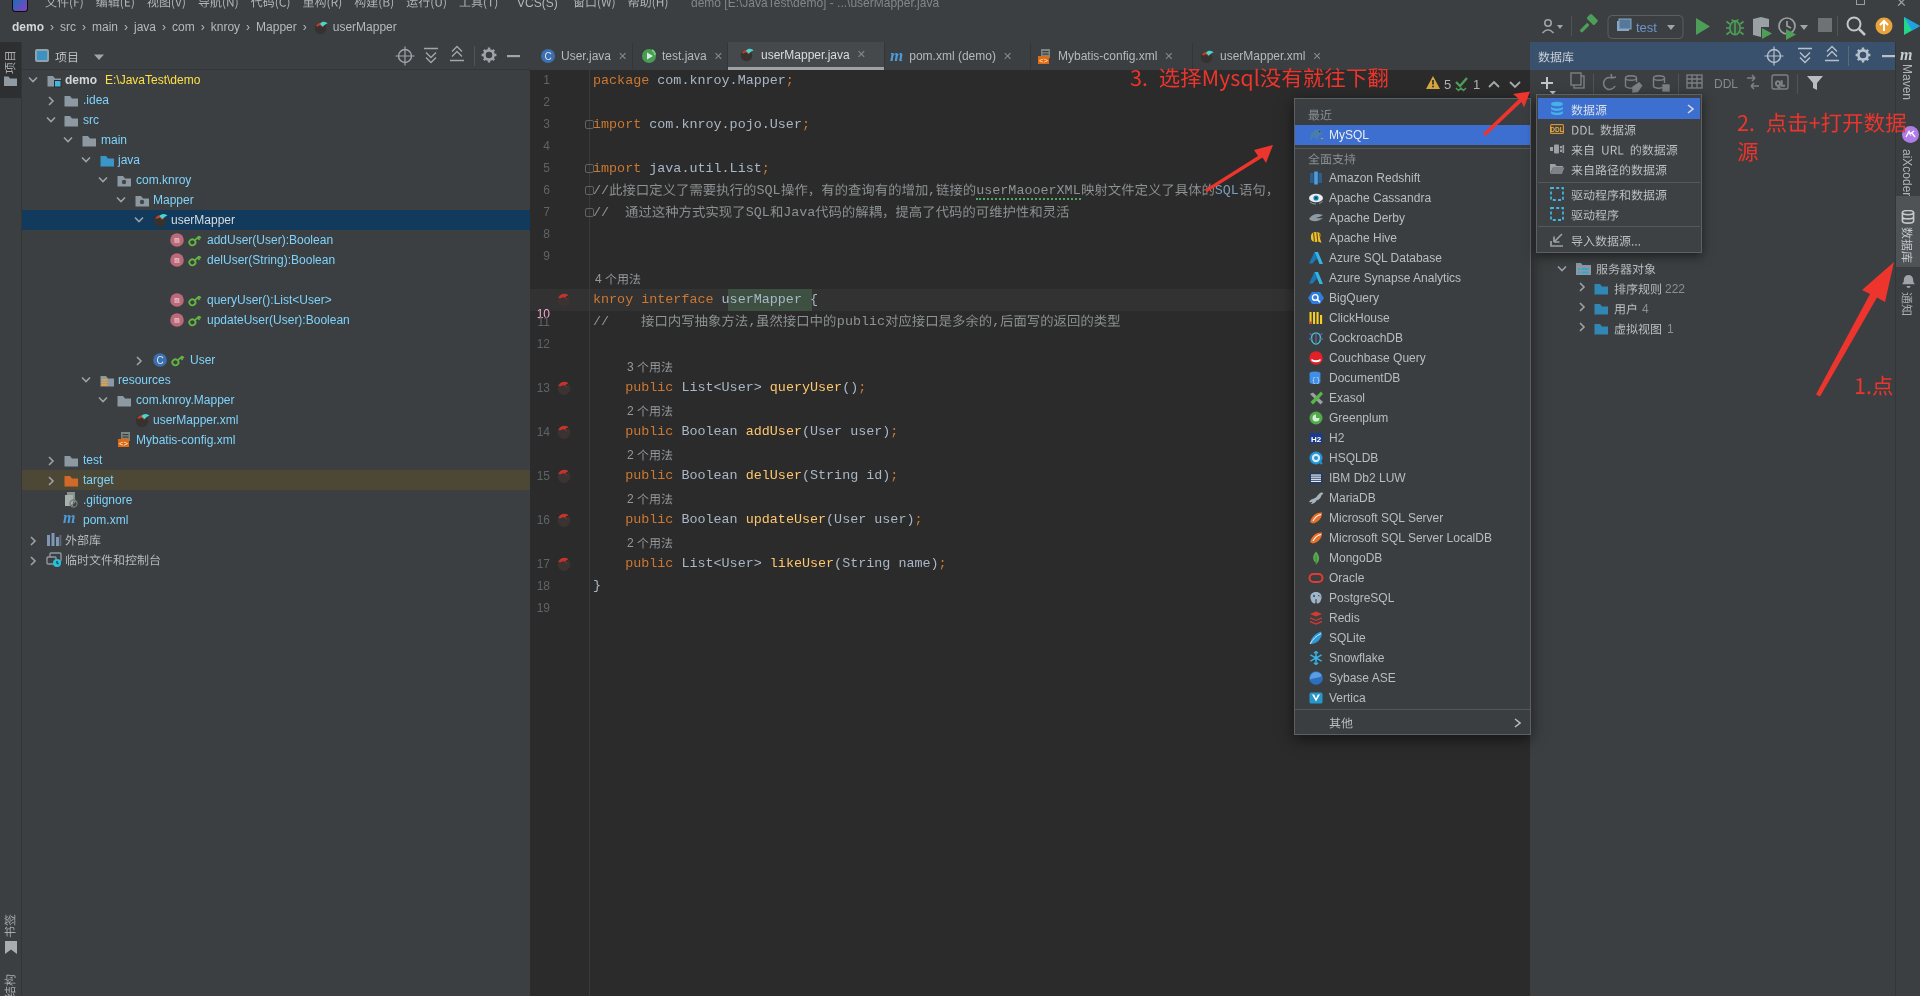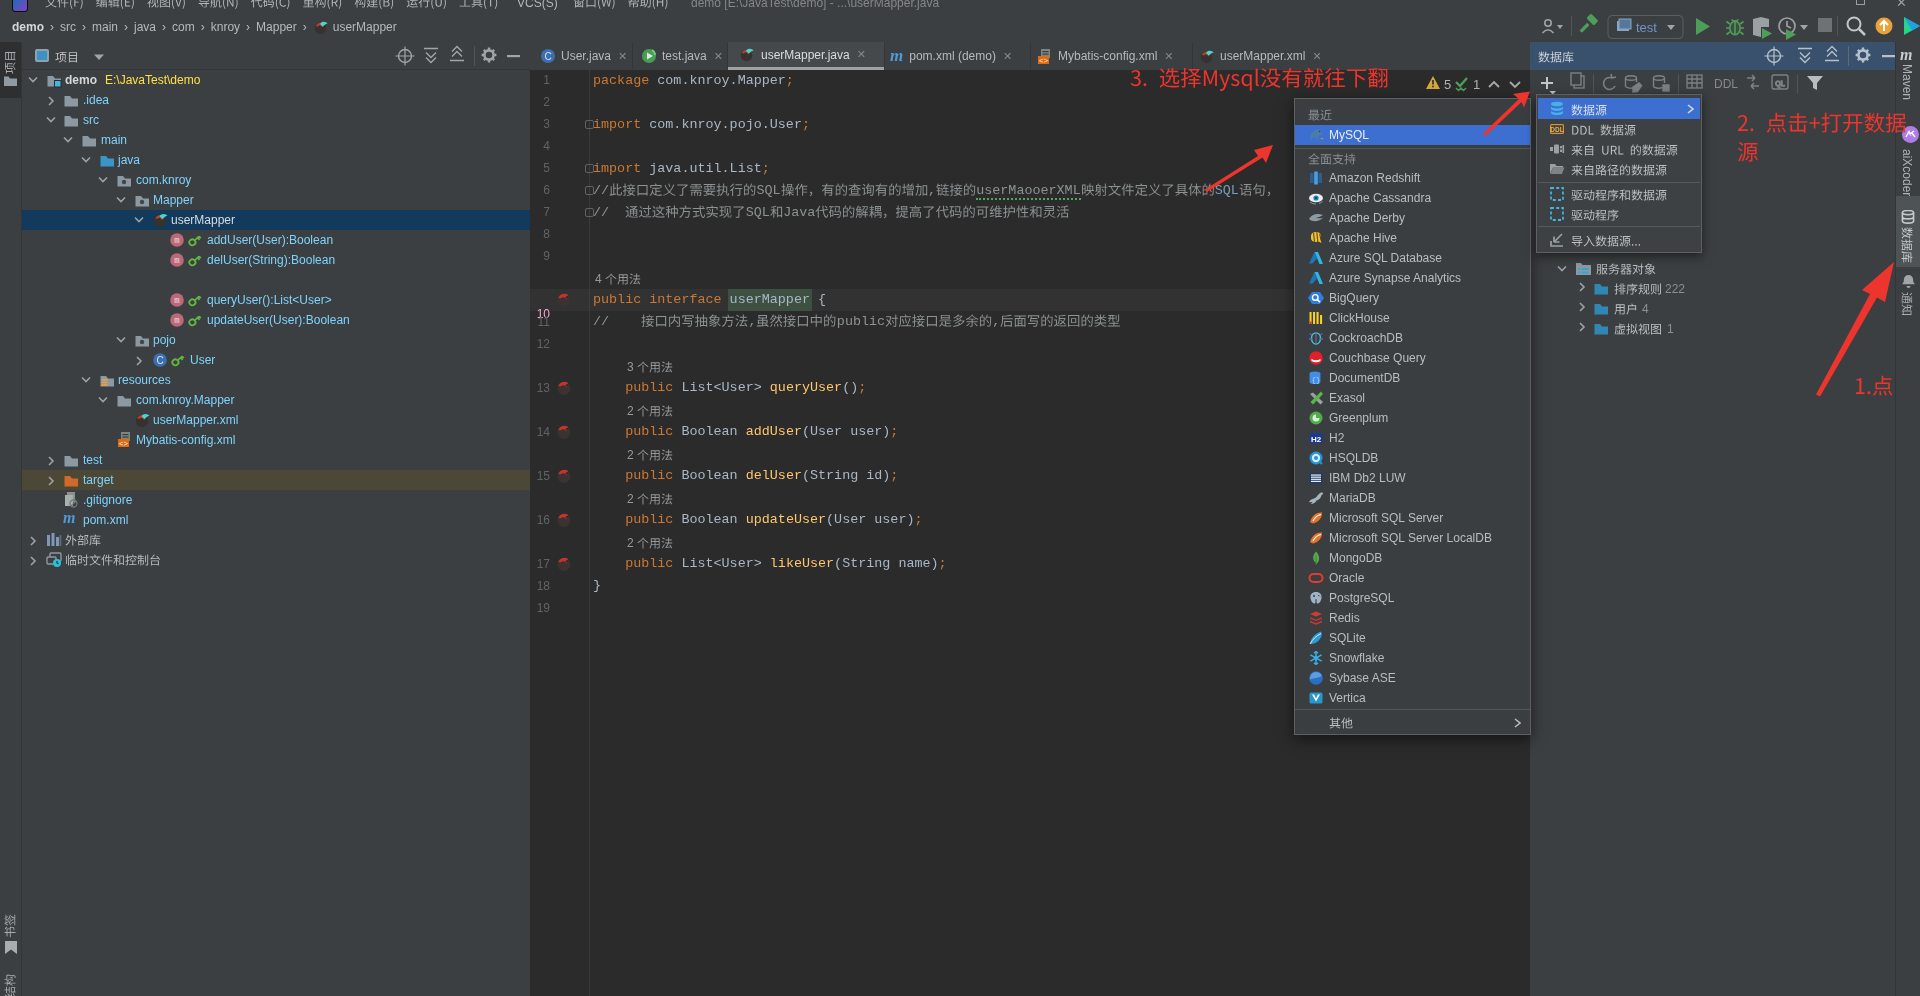--- a/index.html
+++ b/index.html
@@ -491,30 +491,20 @@
   </div>
   <div class="trow" style="top:240px">
     <svg class="tic" width="16" height="16" viewBox="0 0 16 16" style="left:147px">
         <use href="#mcirc"></use>
       </svg>
     <svg class="tic" width="14" height="16" viewBox="0 0 14 16" style="left:166px">
         <use href="#mkey"></use>
       </svg>
     <span class="tx" style="left:185px">updateUser(User):Boolean</span>
   </div>
-  <div class="trow" style="top:260px">
-    <svg class="chv" width="10" height="7" style="left:94px">
-        <use href="#chvD"></use>
-      </svg>
-    <svg class="tic" width="16" height="16" viewBox="0 0 16 16" style="left:112px">
-        <use href="#fold" fill="#8d99a2"></use>
-        <circle cx="8" cy="10" r="2.2" fill="#41464a"></circle>
-      </svg>
-    <span class="tx" style="left:131px">pojo</span>
-  </div>
   <div class="trow" style="top:280px">
     <svg class="chv" width="8" height="10" style="left:113px">
         <use href="#chvR"></use>
       </svg>
     <svg class="tic" width="16" height="16" viewBox="0 0 16 16" style="left:130px">
         <circle cx="8" cy="8" r="6.8" fill="#3c6fb0"></circle>
         <text x="8" y="11.5" text-anchor="middle" font-size="10" fill="#d7e2ee" font-family="Liberation Sans">C</text>
       </svg>
     <svg class="tic" width="14" height="16" viewBox="0 0 14 16" style="left:149px">
         <use href="#mkey"></use>
@@ -786,21 +776,21 @@
           <use href="#q6d3b" x="18000"></use>
         </g>
       </svg></div>
   <div class="inlay" style="left:65px;top:202px">4 <svg width="36.0" height="12" viewBox="0 -880 3000 1000" style="overflow:visible;display:inline-block;vertical-align:-1.7px">
         <g fill="#96989b">
           <use href="#q4e2a" x="0"></use>
           <use href="#q7528" x="1000"></use>
           <use href="#q6cd5" x="2000"></use>
         </g>
       </svg></div>
-  <div class="eline" style="top:219px"><span class="kw">public interface </span>userMapper {</div>
+  <div class="eline" style="top:219px"><span class="kw">knroy interface </span>userMapper {</div>
   <div class="eline cm" style="top:241px">//    <svg width="107.2" height="13.4" viewBox="0 -880 8000 1000" style="overflow:visible;display:inline-block;vertical-align:-1.9px">
         <g fill="#8d9294">
           <use href="#q63a5" x="0"></use>
           <use href="#q53e3" x="1000"></use>
           <use href="#q5185" x="2000"></use>
           <use href="#q5199" x="3000"></use>
           <use href="#q62bd" x="4000"></use>
           <use href="#q8c61" x="5000"></use>
           <use href="#q65b9" x="6000"></use>
           <use href="#q6cd5" x="7000"></use>

